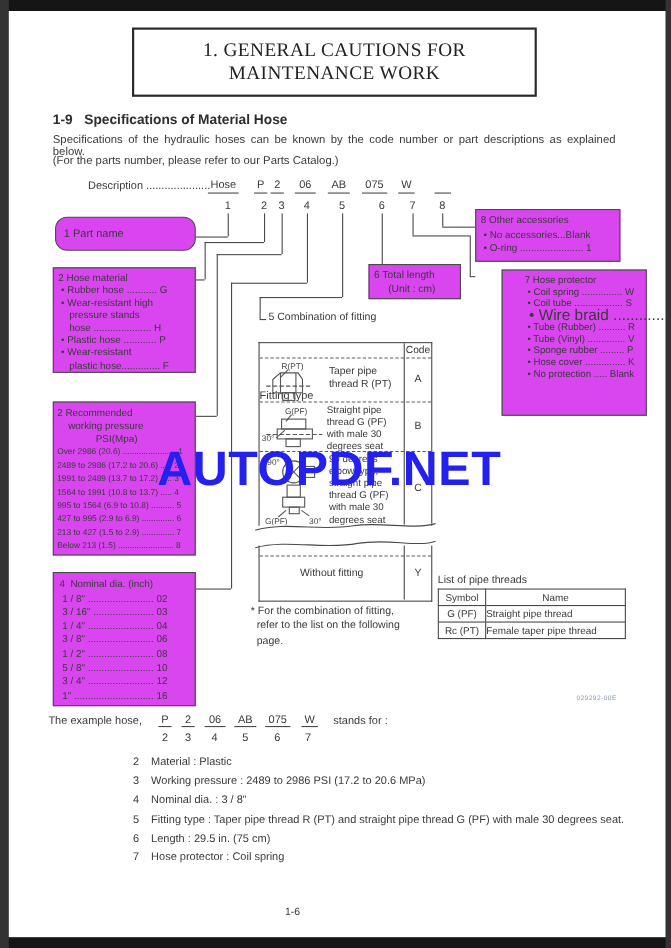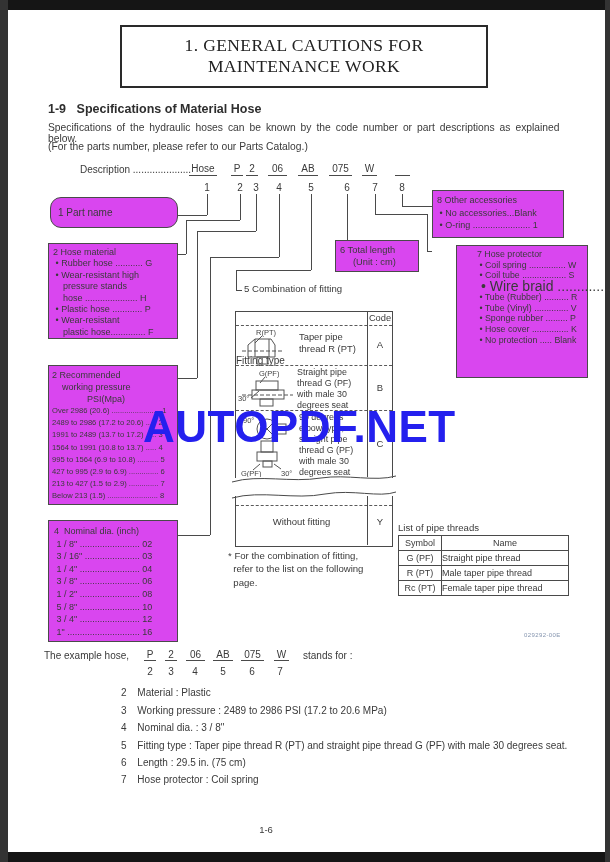--- a/index.html
+++ b/index.html
@@ -245,24 +245,20 @@
     <tbody>
         <tr>
       <th style="width:42px;text-align:center;">Symbol</th>
       <th style="width:126px;text-align:center;">Name</th>
     </tr>
     <tr>
       <td style="text-align:center;">G (PF)</td>
       <td>Straight pipe thread</td>
     </tr>
     <tr>
-      <td style="text-align:center;">R (PT)</td>
-      <td>Male taper pipe thread</td>
-    </tr>
-    <tr>
       <td style="text-align:center;">Rc (PT)</td>
       <td>Female taper pipe thread</td>
     </tr>
   </tbody>
     </table>
 
   <div class="abs" style="left:524px;top:632px;font-size:6px;color:#8494ae;letter-spacing:.4px;">029292-00E</div>
 
   <div class="abs" style="left:44px;top:650px;font-size:10px;">The example hose,</div>
   <span class="ex-u" style="left:144px;width:12px;">P</span>

